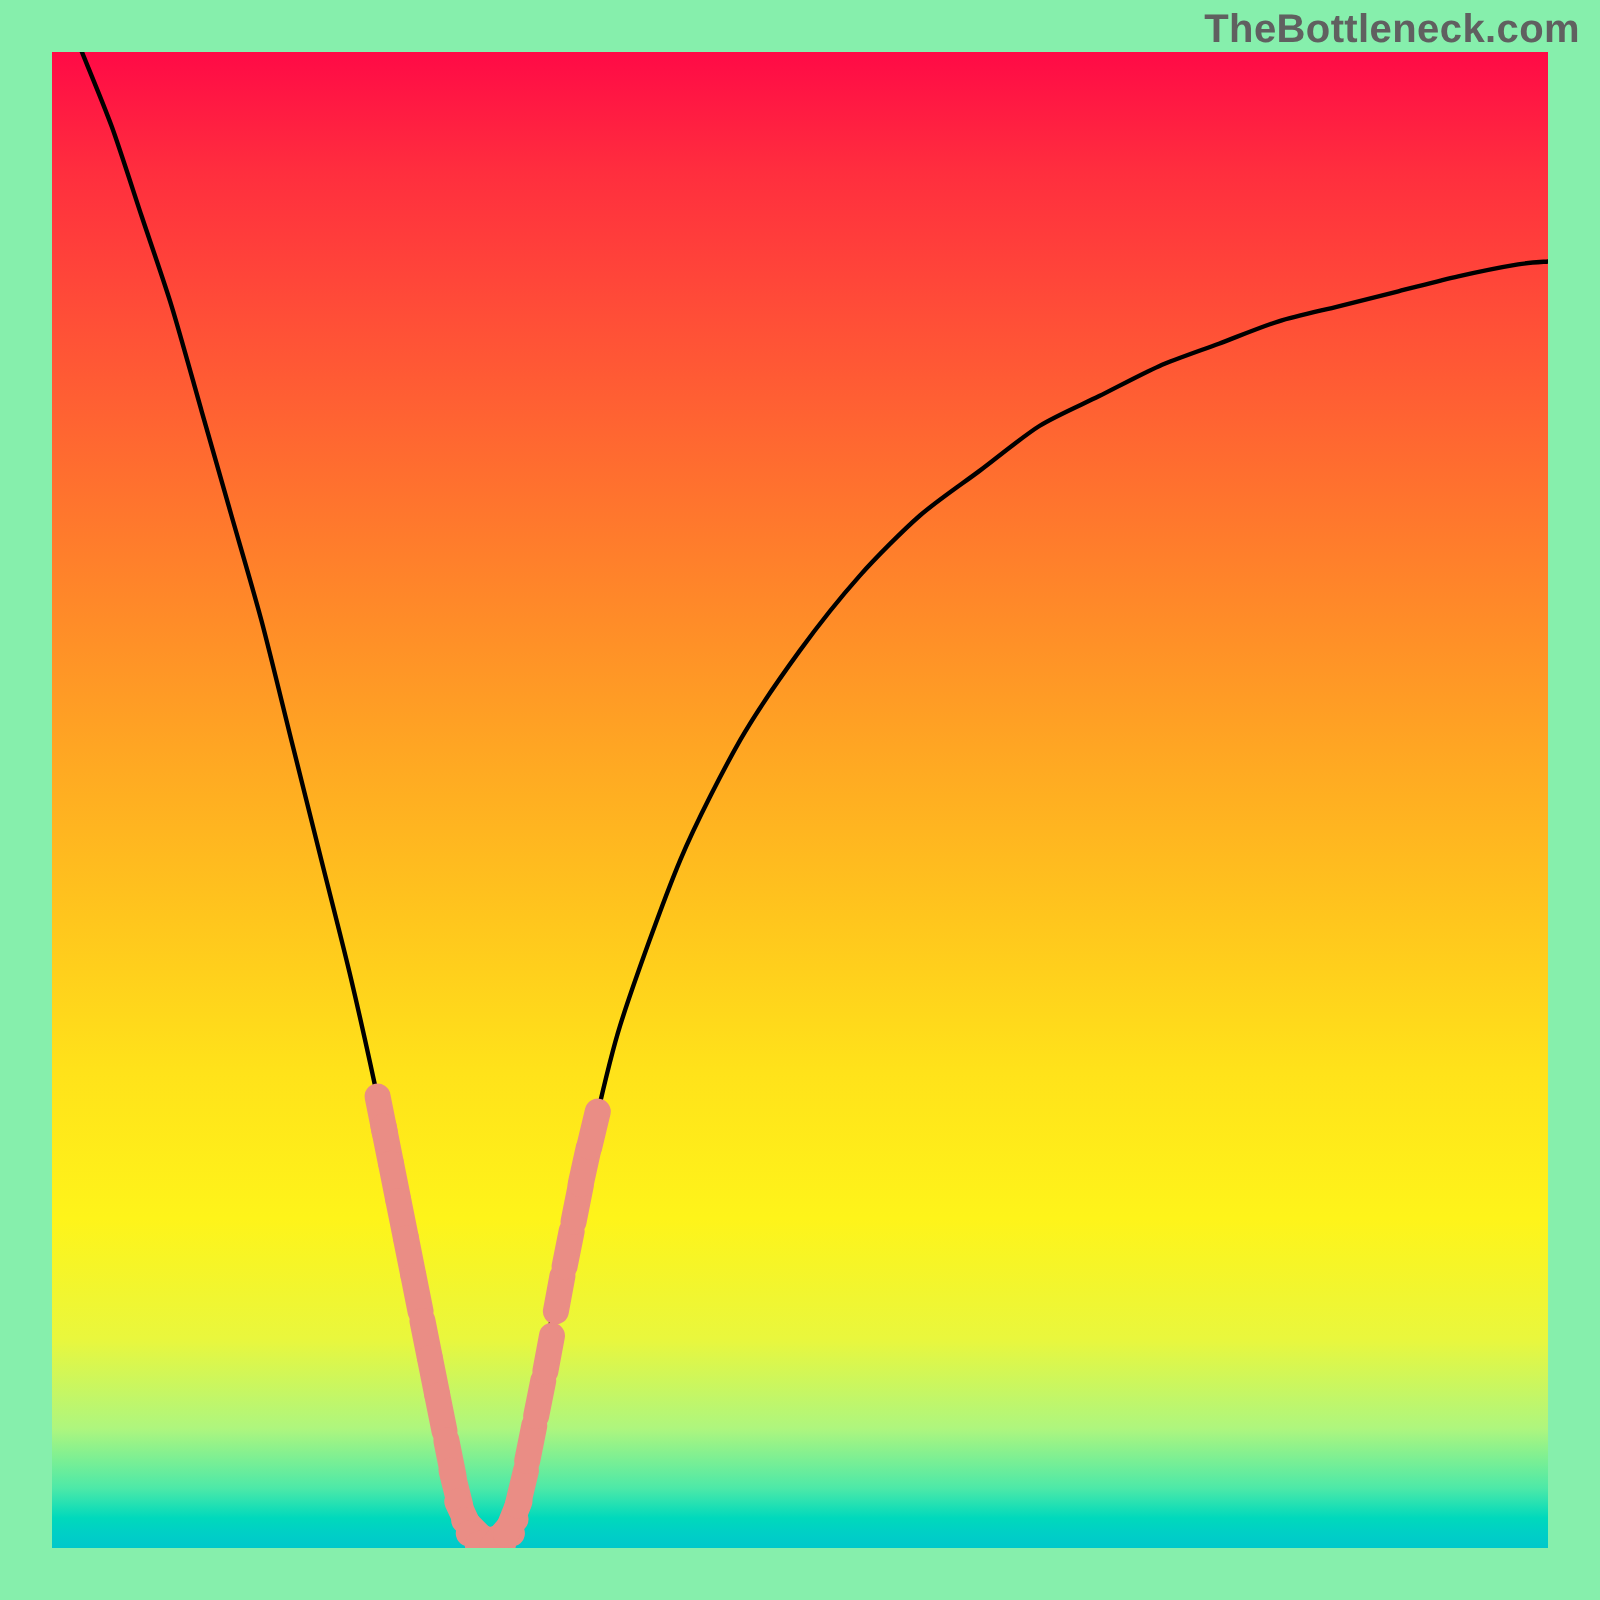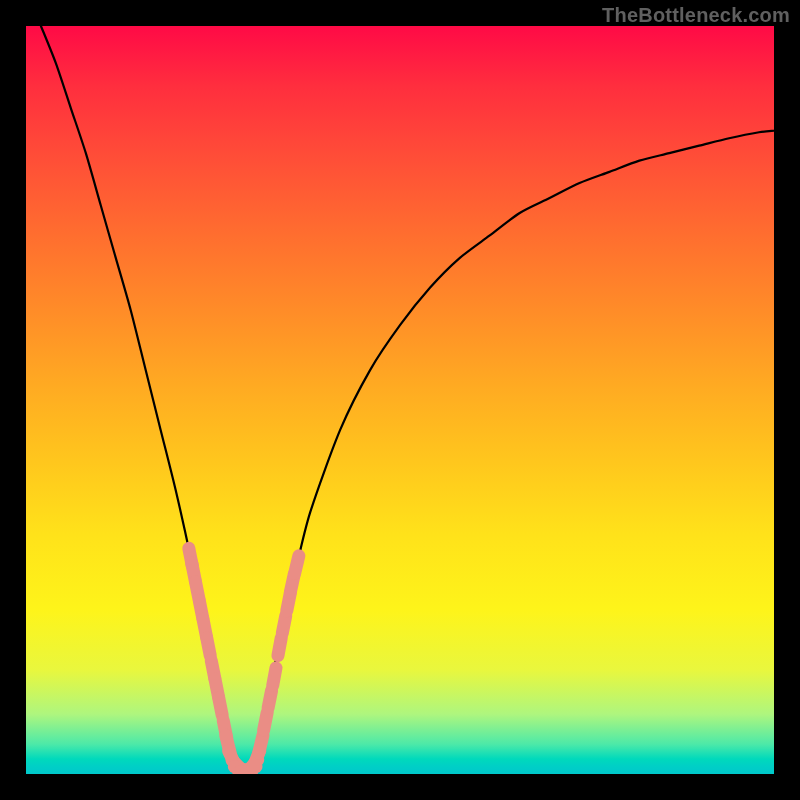--- a/index.html
+++ b/index.html
@@ -7,21 +7,21 @@
     padding: 0;
     width: 800px;
     height: 800px;
     overflow: hidden;
     font-family: Arial, Helvetica, sans-serif;
   }
   .frame {
     position: relative;
     width: 800px;
     height: 800px;
-    background: #000000;
+    background: #86efac;
   }
   .plot-area {
     position: absolute;
     left: 26px;
     top: 26px;
     width: 748px;
     height: 748px;
     background: linear-gradient(to bottom,
       #ff0a46 0%,
       #ff2e3e 8%,

